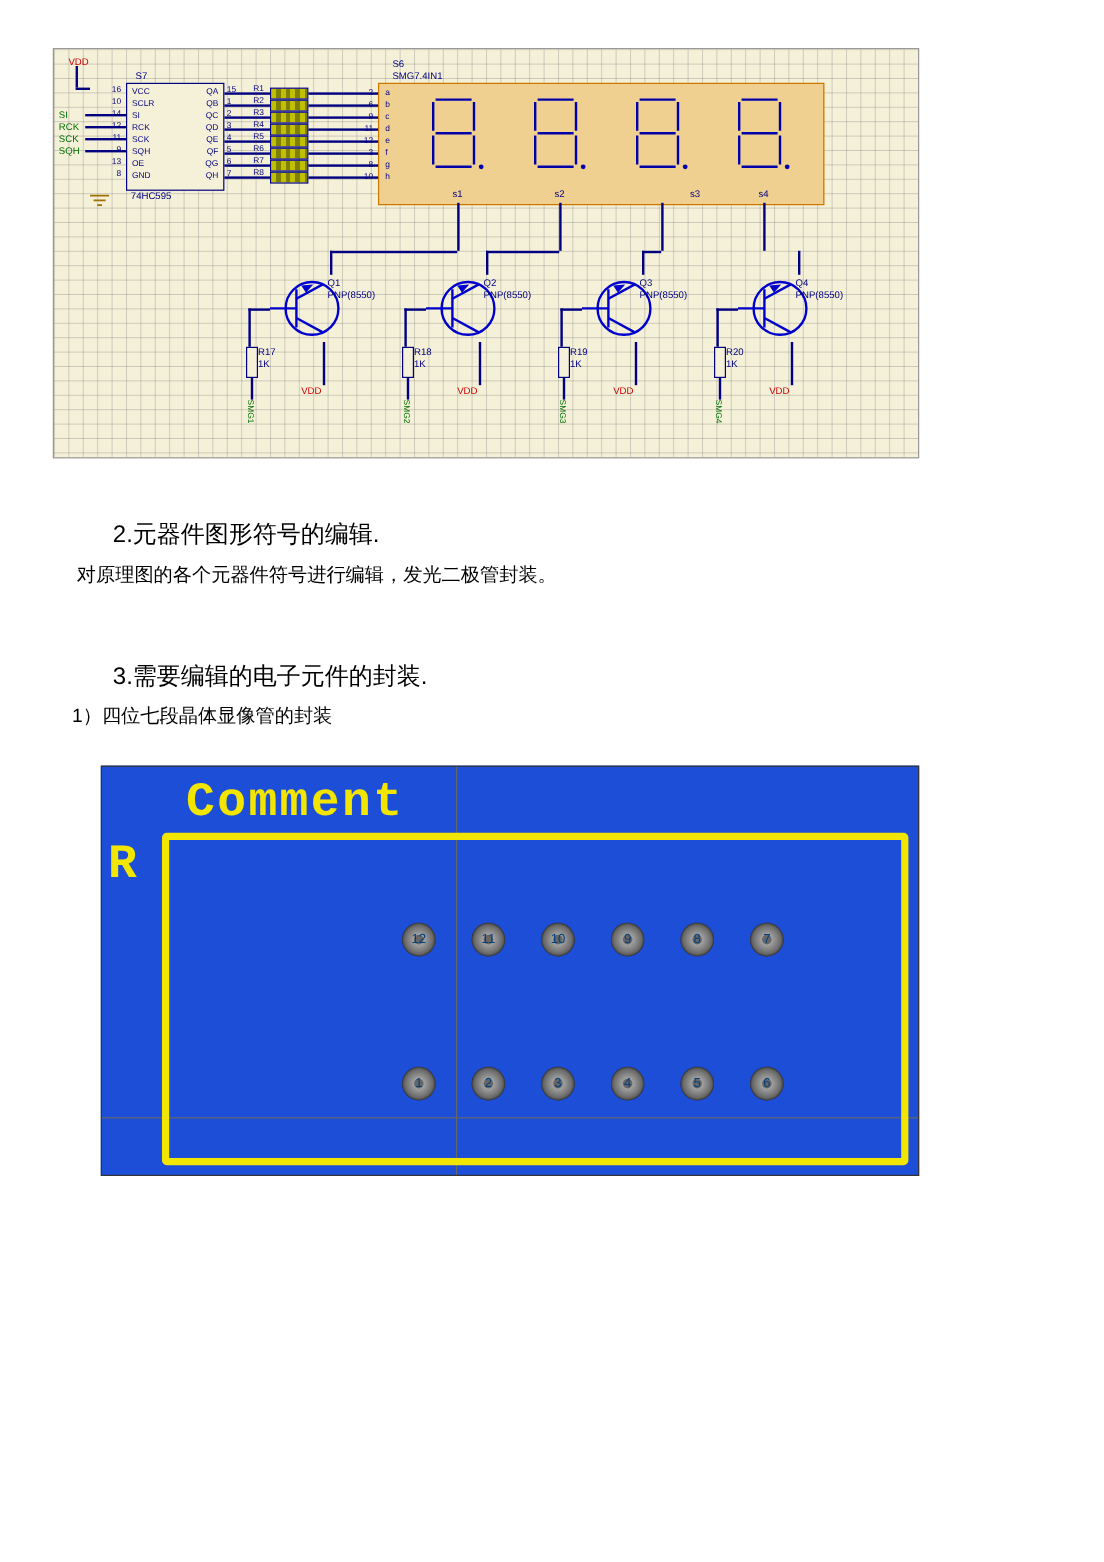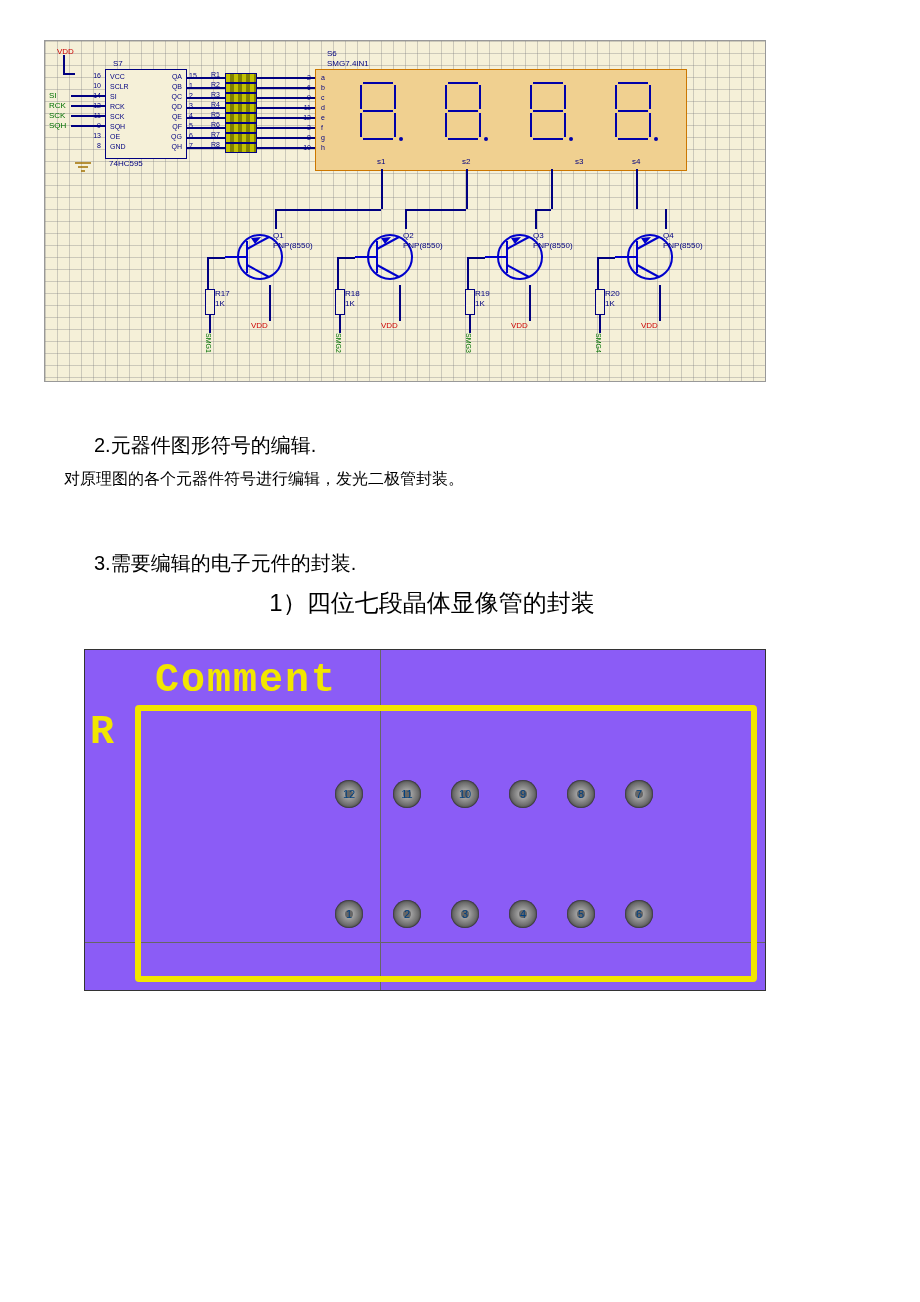--- a/index.html
+++ b/index.html
@@ -27,29 +27,28 @@
     margin: 0 0 10px 50px;
     font-weight: normal;
   }
   .body-text {
     font-size: 16px;
     margin: 0 0 60px 20px;
     font-family: "SimSun", "宋体", serif;
   }
   .sub-heading {
     font-family: "SimHei", "黑体", sans-serif;
-    font-size: 24px;
-    margin: 0 0 30px 0;
+    font-size: 16px;
+    margin: 0 0 30px 16px;
     font-weight: normal;
-    text-align: center;
   }
   .footprint {
     width: 680px;
     height: 340px;
-    background: #8b5cf6;
+    background: #1d4ed8;
     margin: 0 0 70px 40px;
     position: relative;
     border: 1px solid #333;
   }
   .fp-comment {
     position: absolute;
     top: 8px;
     left: 70px;
     color: #f2e600;
     font-family: "Courier New", monospace;

